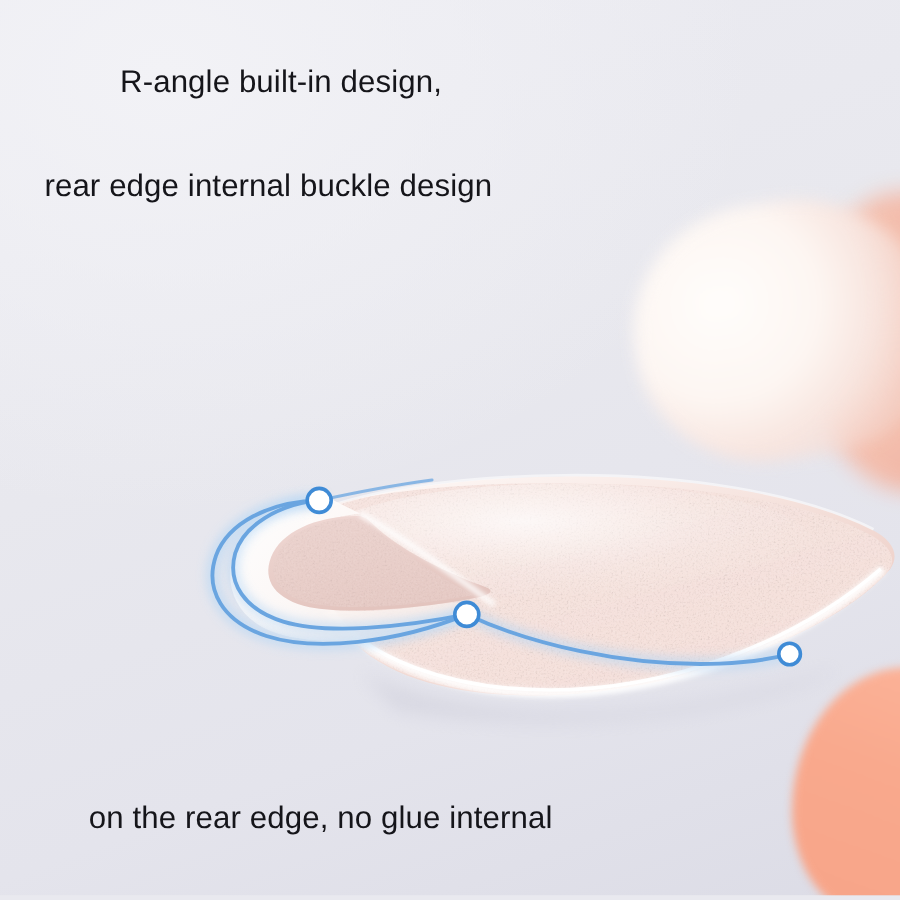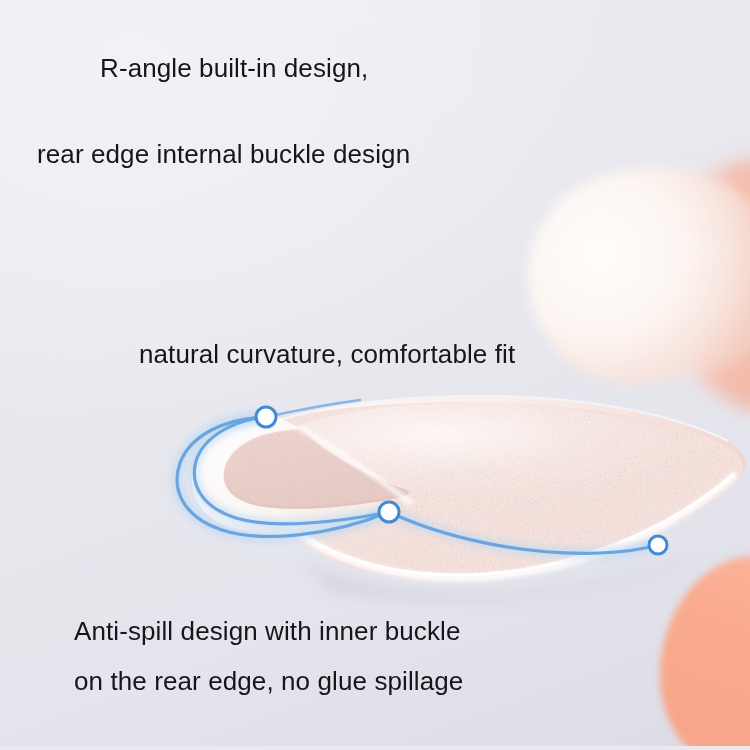--- a/index.html
+++ b/index.html
@@ -225,18 +225,16 @@
         <circle cx="266" cy="417" r="10" fill="#ffffff" stroke="#3f8bd6" stroke-width="3"></circle>
         <circle cx="389" cy="512" r="10" fill="#ffffff" stroke="#3f8bd6" stroke-width="3"></circle>
         <circle cx="658" cy="545" r="9" fill="#ffffff" stroke="#3f8bd6" stroke-width="3"></circle>
       </g>
     </svg>
   </div>
 
   <div class="txt t-top1">R-angle built-in design,</div>
   <div class="txt t-top2">rear edge internal buckle design</div>
 
-  <div class="txt t-mid2">natural curvature, comfortable fit</div>
-
-  <div class="txt t-bot1">Anti-spill design with inner buckle</div>
-  <div class="txt t-bot2">on the rear edge, no glue spillage</div>
+
+  <div class="txt t-bot2">on the rear edge, no glue internal</div>
 
 </div>
 
 </body></html>

